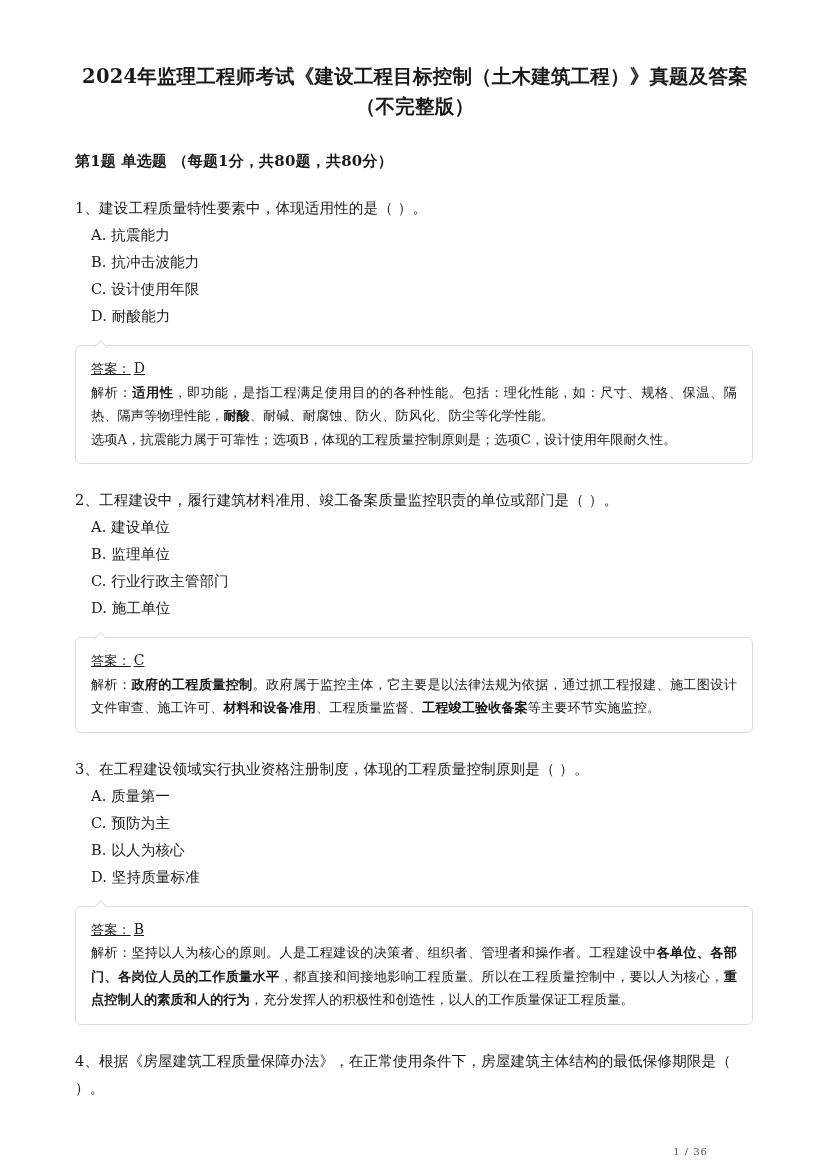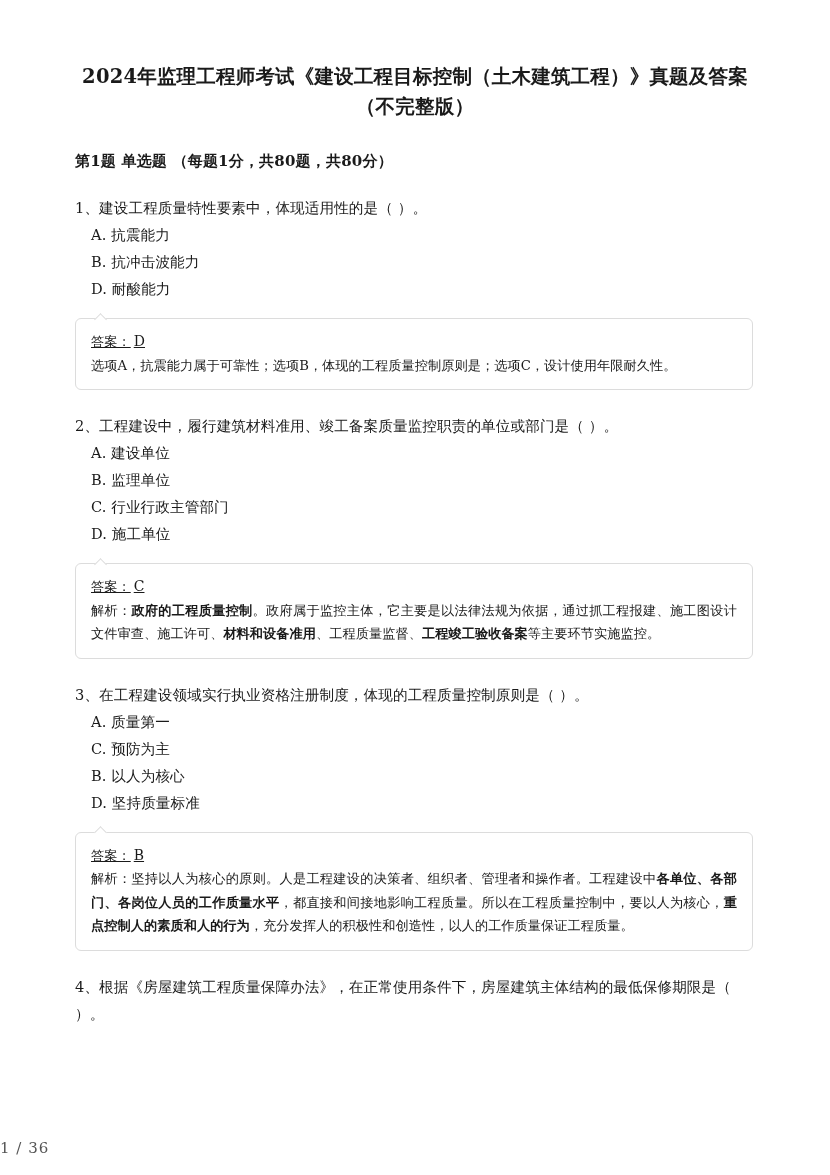--- a/index.html
+++ b/index.html
@@ -110,45 +110,49 @@
     letter-spacing: 0.05px;
   }
   .exp-line b { font-weight: bold; }
 
   
   .page-footer {
     position: absolute;
     left: 0;
     right: 0;
     bottom: 18px;
-    text-align: left;
-    font-size: 15px;
+    text-align: right;
+    font-size: 10px;
     color: #555555;
     letter-spacing: 1px;
   }
 </style>
 </head>
 <body>
 
 <div class="page">
   <div class="content">
 
     <h1 class="doc-title">2024年监理工程师考试《建设工程目标控制（土木建筑工程）》真题及答案（不完整版）</h1>
 
     <div class="section-header">第1题 单选题 （每题1分，共80题，共80分）</div>
 
     <div class="question-block">
       <div class="q-stem">1、建设工程质量特性要素中，体现适用性的是（        ）。</div>
       <div class="q-option">A. 抗震能力</div>
       <div class="q-option">B. 抗冲击波能力</div>
+      <div class="q-option">C. 设计使用年限</div>
       <div class="q-option">D. 耐酸能力</div>
 
       <div class="answer-box">
         <div class="ans-line">
           <span class="ans-label">答案：</span><span class="ans-value">D</span>
+        </div>
+        <div class="exp-line">
+          <span>解析：</span><span><b>适用性</b>，即功能，是指工程满足使用目的的各种性能。包括：理化性能，如：尺寸、规格、保温、隔热、隔声等物理性能，<b>耐酸</b>、耐碱、耐腐蚀、防火、防风化、防尘等化学性能。</span>
         </div>
         <div class="exp-line">选项A，抗震能力属于可靠性；选项B，体现的工程质量控制原则是；选项C，设计使用年限耐久性。</div>
       </div>
     </div>
 
     <div class="question-block">
       <div class="q-stem">2、工程建设中，履行建筑材料准用、竣工备案质量监控职责的单位或部门是（        ）。</div>
       <div class="q-option">A. 建设单位</div>
       <div class="q-option">B. 监理单位</div>
       <div class="q-option">C. 行业行政主管部门</div>

